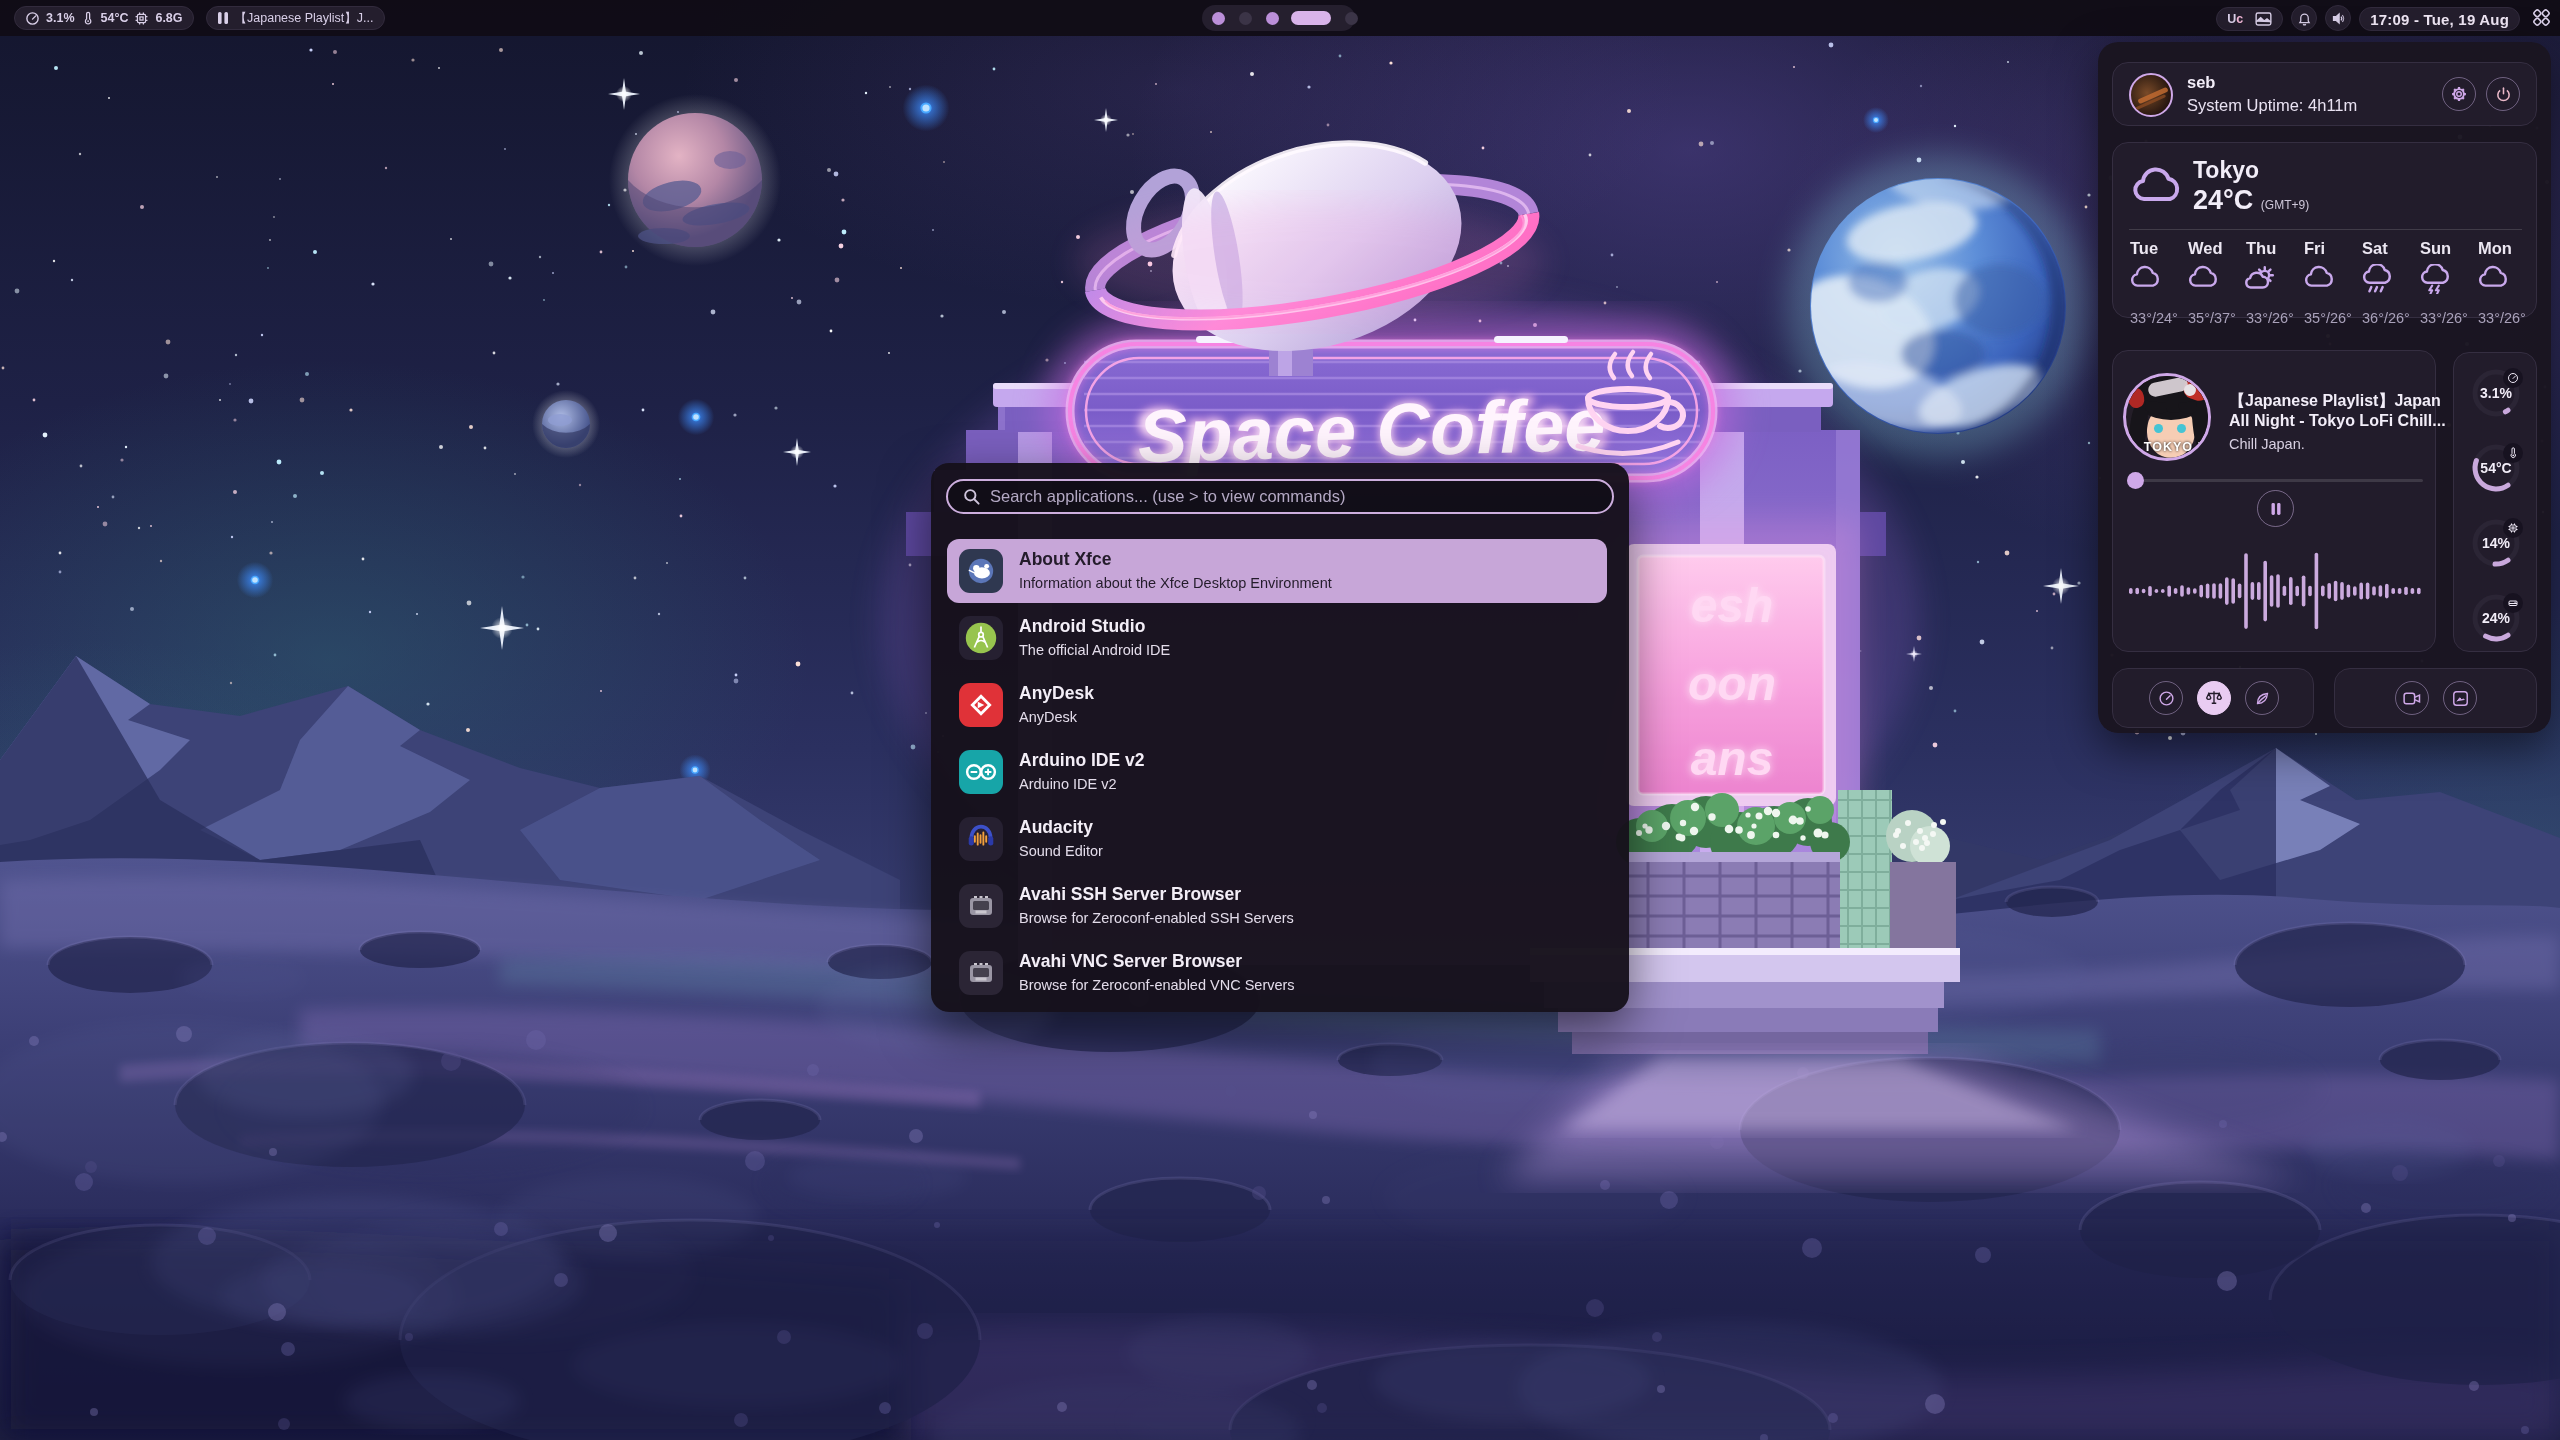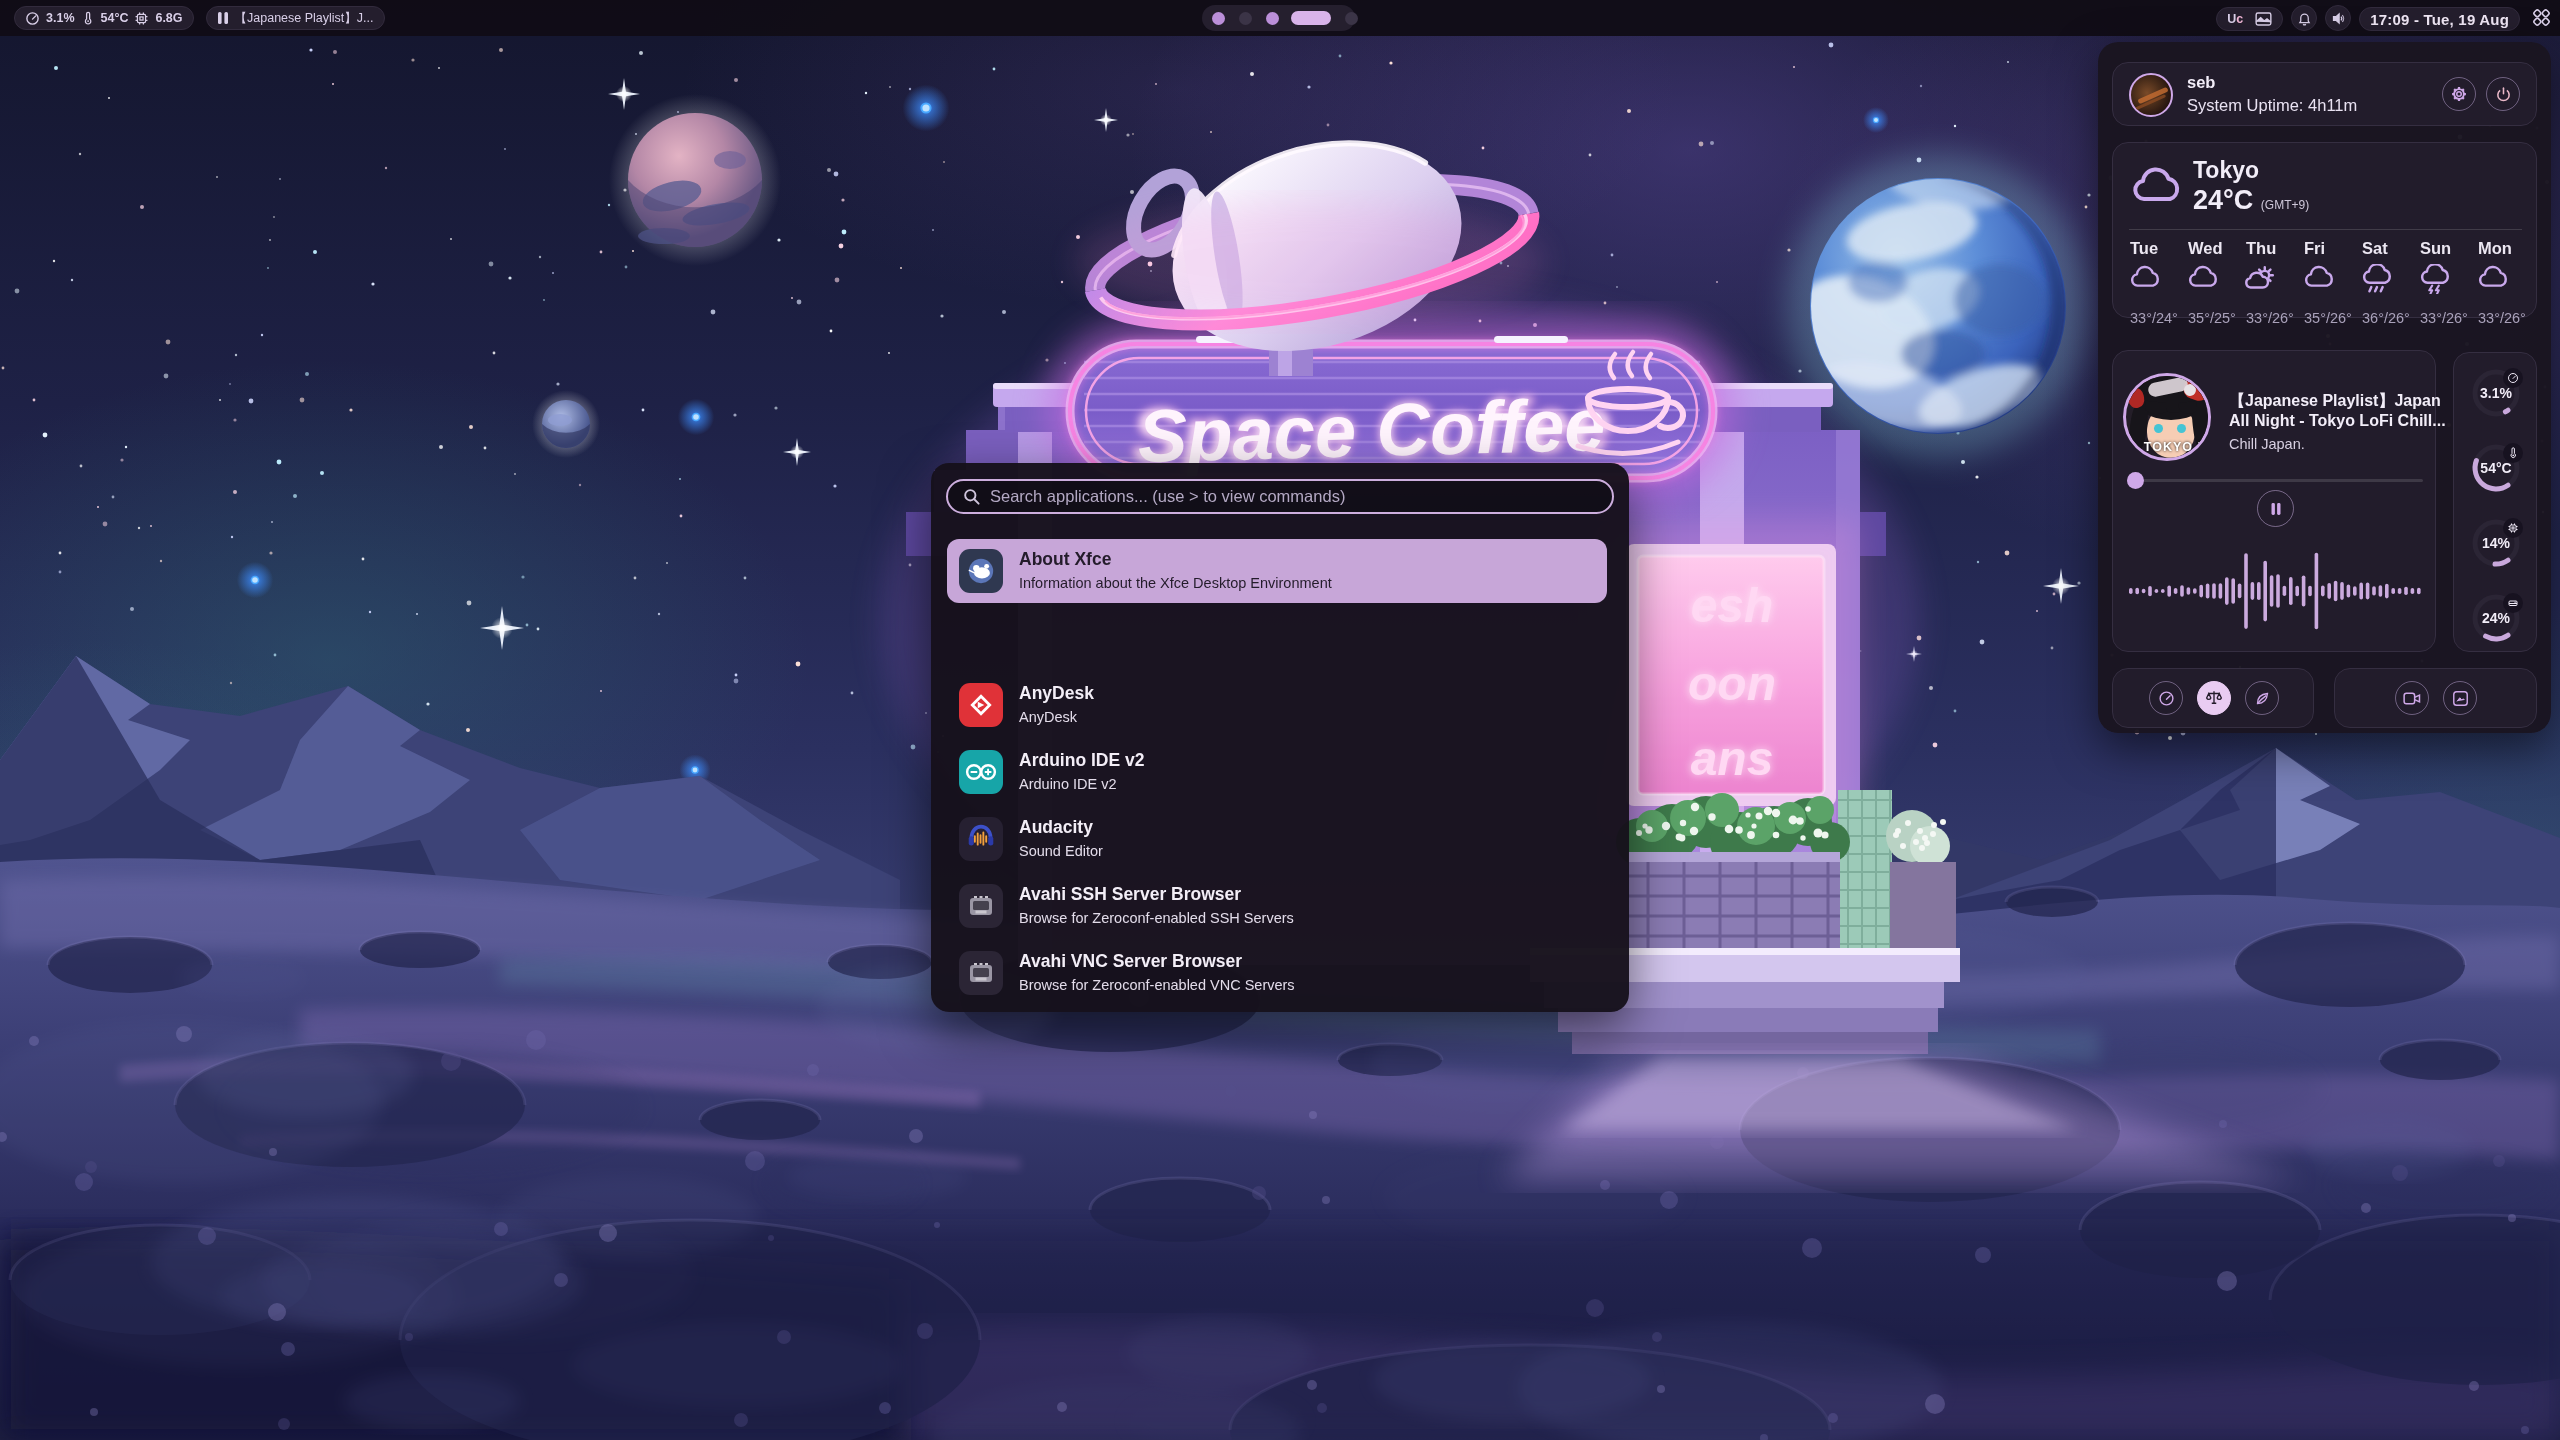--- a/index.html
+++ b/index.html
@@ -988,20 +988,35 @@
             <circle cx="11" cy="13" r="3.4" fill="#fff"></circle>
             <path d="M9 18 L3 15" stroke="#fff" stroke-width="1.6"></path>
             <circle cx="22" cy="11" r="2.6" fill="#fff"></circle>
           </svg>
         </div>
         <div>
           <div class="tt">About Xfce</div>
           <div class="st">Information about the Xfce Desktop Environment</div>
         </div>
       </div>
+      <div class="lrow " style="top:143px">
+        <div class="ic" style="background:#262031">
+          <svg width="38" height="38" viewBox="0 0 40 40">
+            <circle cx="20" cy="20" r="16" fill="#97c44e"></circle>
+            <g stroke="#fff" stroke-width="1.8" fill="none">
+              <path d="M20 8 L20 14 M20 14 L13 30 M20 14 L27 30 M15.5 24.5 a7 7 0 0 1 9 0"></path>
+              <circle cx="20" cy="16.5" r="2.4" fill="#97c44e"></circle>
+            </g>
+          </svg>
+        </div>
+        <div>
+          <div class="tt">Android Studio</div>
+          <div class="st">The official Android IDE</div>
+        </div>
+      </div>
       <div class="lrow " style="top:210px">
         <div class="ic" style="background:#e03238">
           <svg width="26" height="26" viewBox="0 0 24 24">
             <path d="M12 4 L20 12 L12 20 L4 12 Z" fill="none" stroke="#fff" stroke-width="2.6"></path>
             <path d="M9 9 L15 12 L9 15 Z" fill="#fff"></path>
           </svg>
         </div>
         <div>
           <div class="tt">AnyDesk</div>
           <div class="st">AnyDesk</div>
@@ -1099,21 +1114,21 @@
           <div style="margin-top:6px;margin-left:-2px"><svg width="34" height="30" viewBox="0 0 36 30" fill="none" stroke="#c9a8ec" stroke-width="2.6" stroke-linejoin="round" stroke-linecap="round">
               <path d="M10 22 a6 6 0 0 1 -0.6 -11.9 a8.6 8.6 0 0 1 16.8 -1.6 A7 7 0 0 1 26.5 22 Z"></path>
             </svg></div>
           <div class="t">33°/24°</div>
         </div>
         <div class="weekcol" style="left:75px;top:96px">
           <div class="d">Wed</div>
           <div style="margin-top:6px;margin-left:-2px"><svg width="34" height="30" viewBox="0 0 36 30" fill="none" stroke="#c9a8ec" stroke-width="2.6" stroke-linejoin="round" stroke-linecap="round">
               <path d="M10 22 a6 6 0 0 1 -0.6 -11.9 a8.6 8.6 0 0 1 16.8 -1.6 A7 7 0 0 1 26.5 22 Z"></path>
             </svg></div>
-          <div class="t">35°/25°</div>
+          <div class="t">35°/37°</div>
         </div>
         <div class="weekcol" style="left:133px;top:96px">
           <div class="d">Thu</div>
           <div style="margin-top:6px;margin-left:-2px"><svg width="34" height="30" viewBox="0 0 36 30" fill="none" stroke="#c9a8ec" stroke-width="2.6" stroke-linejoin="round" stroke-linecap="round">
               <circle cx="22" cy="11" r="4.6"></circle>
               <path d="M22 2.5v2.4 M22 17.1v2.4 M13.5 11h2.4 M28.1 11h2.4 M16 5l1.7 1.7 M26.3 15.3 28 17 M28 5l-1.7 1.7"></path>
               <path d="M7 24 a5 5 0 0 1 -0.5 -9.9 a7 7 0 0 1 13.4 -1.4 A5.6 5.6 0 0 1 19.6 24 Z" fill="#221c2b"></path>
             </svg></div>
           <div class="t">33°/26°</div>
         </div>

